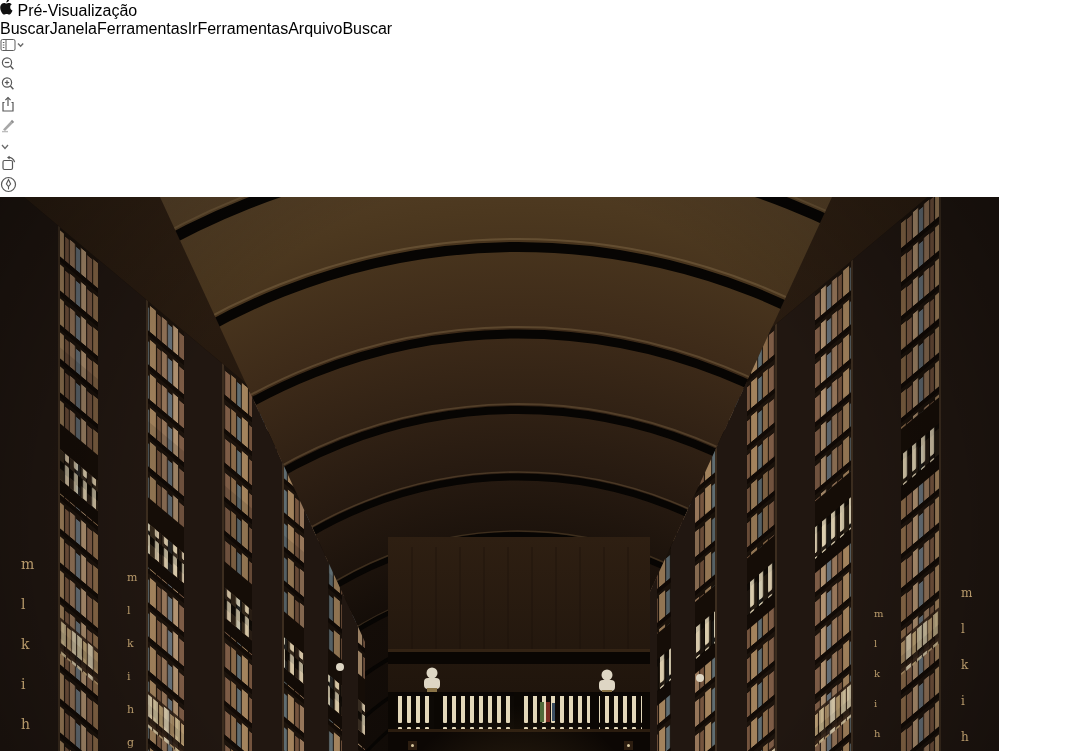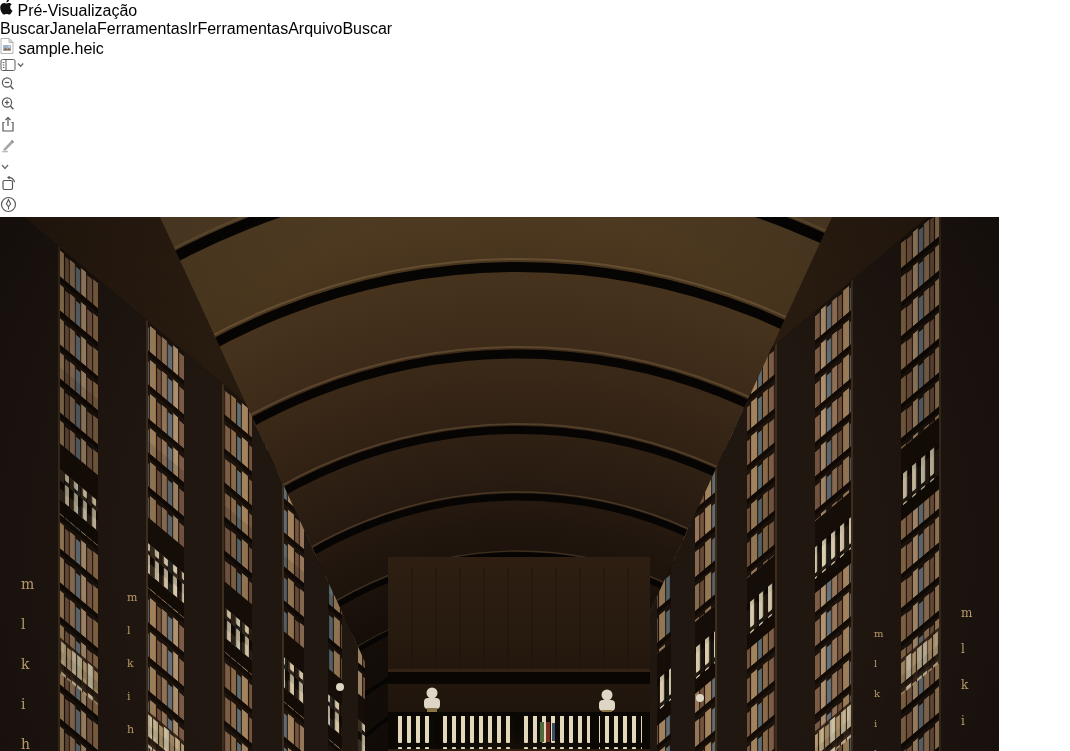--- a/index.html
+++ b/index.html
@@ -56,37 +56,20 @@
     <svg width="13" height="16" viewBox="0 0 13 16">
       <path fill="#111" d="M10.7 8.6c0-2 1.6-2.9 1.7-3-0.9-1.3-2.3-1.5-2.8-1.5-1.2-.1-2.3.7-2.9.7-.6 0-1.5-.7-2.5-.7C2.9 4.1 1.6 4.9.9 6.2c-1.4 2.5-.4 6.1 1 8.1.7 1 1.5 2.1 2.5 2 1 0 1.4-.6 2.6-.6s1.6.6 2.6.6 1.8-1 2.4-2c.8-1.1 1.1-2.2 1.1-2.3-.1 0-2.4-.9-2.4-3.4zM8.9 2.4c.5-.7.9-1.6.8-2.4-.8 0-1.7.5-2.2 1.2-.5.6-.9 1.5-.8 2.4.8.1 1.7-.5 2.2-1.2z" transform="scale(0.95) translate(0,-1)"></path>
     </svg>
   </span>
   <span class="app-name">Pré-Visualização</span>
   <div class="mb-items"><span class="mb-item active">Buscar</span><span class="mb-item">Janela</span><span class="mb-item">Ferramentas</span><span class="mb-item">Ir</span><span class="mb-item">Ferramentas</span><span class="mb-item">Arquivo</span><span class="mb-item">Buscar</span></div>
 </div>
 
 <div class="window">
   <div class="chrome">
-    <div class="titlebar">
-      <div class="traffic">
-        <div class="tl red"></div>
-        <div class="tl yellow"></div>
-        <div class="tl green"></div>
-      </div>
-      <div class="title-wrap">
-        <svg width="14" height="16" viewBox="0 0 14 16">
-          <path d="M1 .5h8L13 4.5v11H1z" fill="#fff" stroke="#b5b4b3"></path>
-          <path d="M9 .5 L13 4.5 L9 4.5 Z" fill="#e4e3e2" stroke="#b5b4b3"></path>
-          <rect x="3" y="7" width="8" height="5.5" fill="#9db6cf"></rect>
-          <path d="M3 12.5 L5.6 9.4 L7.6 11.4 L9.2 9.8 L11 12.5 Z" fill="#8a6a4e"></path>
-          <circle cx="9.3" cy="8.5" r="0.9" fill="#e8e0c8"></circle>
-        </svg>
-        <span>sample.heic</span>
-      </div>
-    </div>
     <div class="toolbar">
       <div class="tb-left">
         <div class="tb-btn" style="width:33px">
           <svg width="24" height="14" viewBox="0 0 24 14">
             <g stroke="#5d5d5d" fill="none">
               <rect x="1" y="1.5" width="14" height="11" rx="1.5"></rect>
               <line x1="6" y1="1.5" x2="6" y2="12.5"></line>
               <line x1="2.8" y1="4.5" x2="4.4" y2="4.5"></line>
               <line x1="2.8" y1="7" x2="4.4" y2="7"></line>
               <line x1="2.8" y1="9.5" x2="4.4" y2="9.5"></line>

